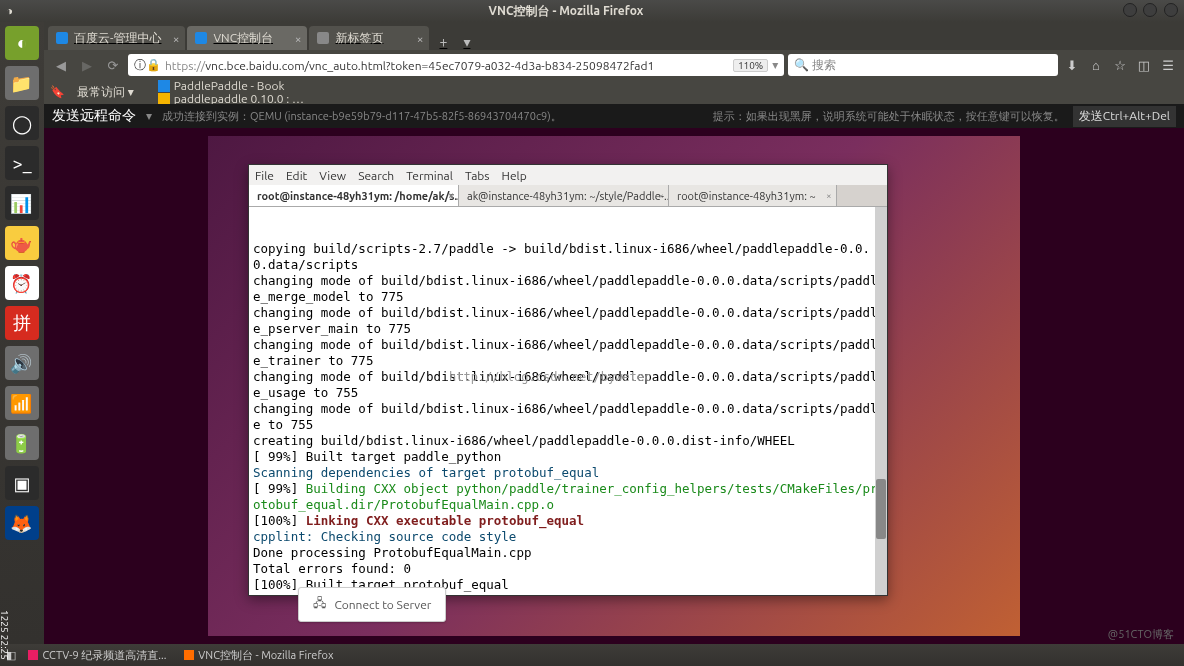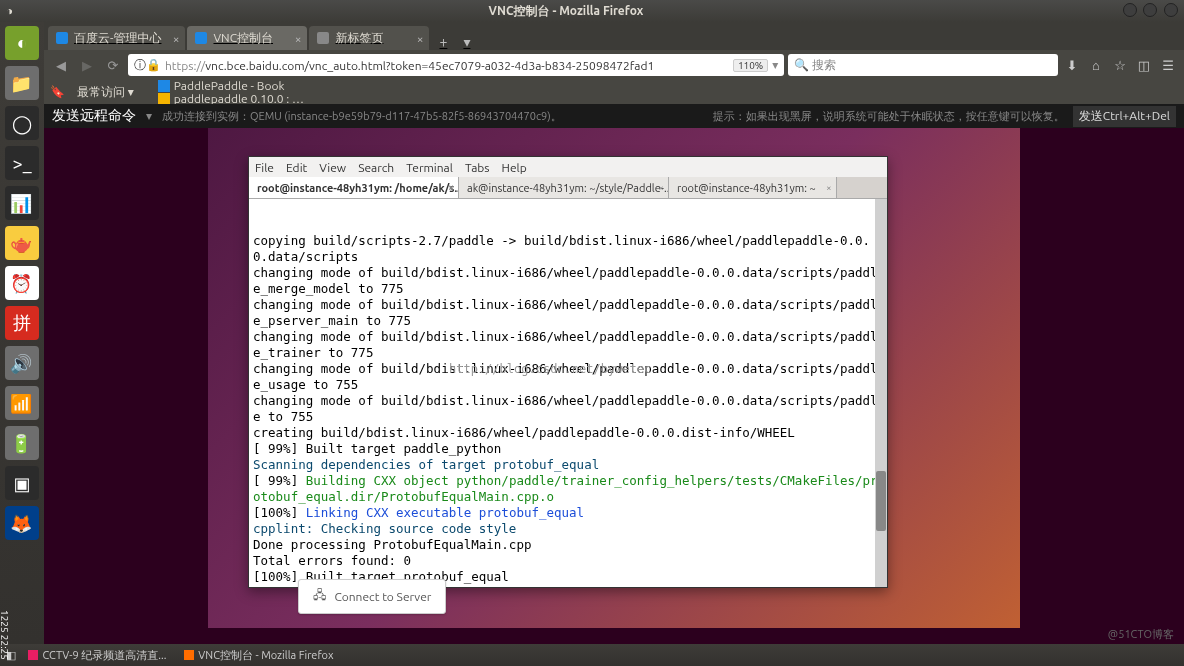--- a/index.html
+++ b/index.html
@@ -29,33 +29,33 @@
 .bookmarks { height: 24px; background: #474641; display:flex; align-items:center; padding:0 6px; gap:12px; color:#dfdbd2; font-size:12px; }
 .bookmarks .bm { display:flex; align-items:center; gap:4px; }
 .bookmarks .bm .ficon{width:12px;height:12px;display:inline-block;}
 .blackbar { height: 24px; background: #1a1a1a; display:flex; align-items:center; padding:0 8px; color:#ccc; font-size:12px; }
 .blackbar .left { font-size:14px; color:#fff; }
 .blackbar .chev { margin:0 10px; color:#888; }
 .blackbar .mid { color:#888; font-size:11px; flex:1; }
 .blackbar .right { color:#888; font-size:11px; margin-right:8px; }
 .blackbar .shortcut { background:#333; padding:2px 6px; border-radius:0; color:#ddd; }
 .vncarea { flex:1; background:#2c001e; position:relative; display:flex; justify-content:center; }
-.desktop { width:812px; height:500px; margin-top:0; background: linear-gradient(135deg,#4e1842 0%, #7a2e5e 50%, #c06033 100%); position:relative; }
+.desktop { width:812px; height:500px; margin-top:8px; background: linear-gradient(135deg,#4e1842 0%, #7a2e5e 50%, #c06033 100%); position:relative; }
 .termwin { position:absolute; left:40px; top:28px; width:640px; background:#f2f1f0; border:1px solid #333; box-shadow:0 4px 12px rgba(0,0,0,.4); }
 .termmenu { height:20px; background:#f2f1f0; display:flex; align-items:center; padding:0 6px; gap:12px; font-size:12px; color:#333; }
 .termmenu span { cursor:default; }
 .termtabs { height:22px; background:#d6d2ce; display:flex; font-size:11px; border-bottom:1px solid #aaa; }
 .ttab { padding:2px 8px; border-right:1px solid #aaa; background:#e8e6e3; color:#333; display:flex; align-items:center; position:relative; padding-right:20px; max-width:210px; white-space:nowrap; overflow:hidden; }
 .ttab.active { background:#fff; font-weight:bold; }
 .ttab .tclose { position:absolute; right:4px; color:#888; font-size:10px; }
 .termbody { background:#fff; color:#000; font-family:"DejaVu Sans Mono",monospace; font-size:12.5px; line-height:16px; padding:2px 4px; white-space:pre-wrap; word-break:break-all; height:388px; overflow:hidden; position:relative; }
 .termbody .line { white-space:pre-wrap; }
 .termbody .purple { color:#0c4a6e; }
 .termbody .green { color:#1a8a1a; }
-.termbody .greenb { color:#1d4ed8; font-weight:normal; }
+.termbody .greenb { color:#7f1d1d; font-weight:bold; }
 .termbody .url { color:#999; position:absolute; left:200px; top:162px; font-size:12px; }
 .scroll { position:absolute; right:0; top:0; bottom:0; width:12px; background:#d0d0d0; }
 .scroll .thumb { position:absolute; left:1px; right:1px; top:70%; height:60px; background:#888; border-radius:2px; }
 .connectbtn { position:absolute; left:90px; bottom:14px; background:#fff; border:1px solid #ccc; border-radius:3px; padding:6px 14px; font-size:12px; color:#555; box-shadow:0 1px 2px rgba(0,0,0,.2); display:flex; align-items:center; gap:8px; }
 .taskbar { height: 22px; background: linear-gradient(#3e3c38,#33312e); color:#ccc; display:flex; align-items:center; padding:0 6px; font-size:11px; gap:6px; }
 .taskbar .tbtn { padding:0 6px; display:flex; align-items:center; gap:4px; }
 .watermark { position:absolute; right:10px; bottom:24px; color:#666; font-size:11px; }
 .clockside { position:absolute; left:-1px; bottom:6px; color:#fff; font-size:10px; writing-mode:vertical-rl; }
 </style>
 </head>

